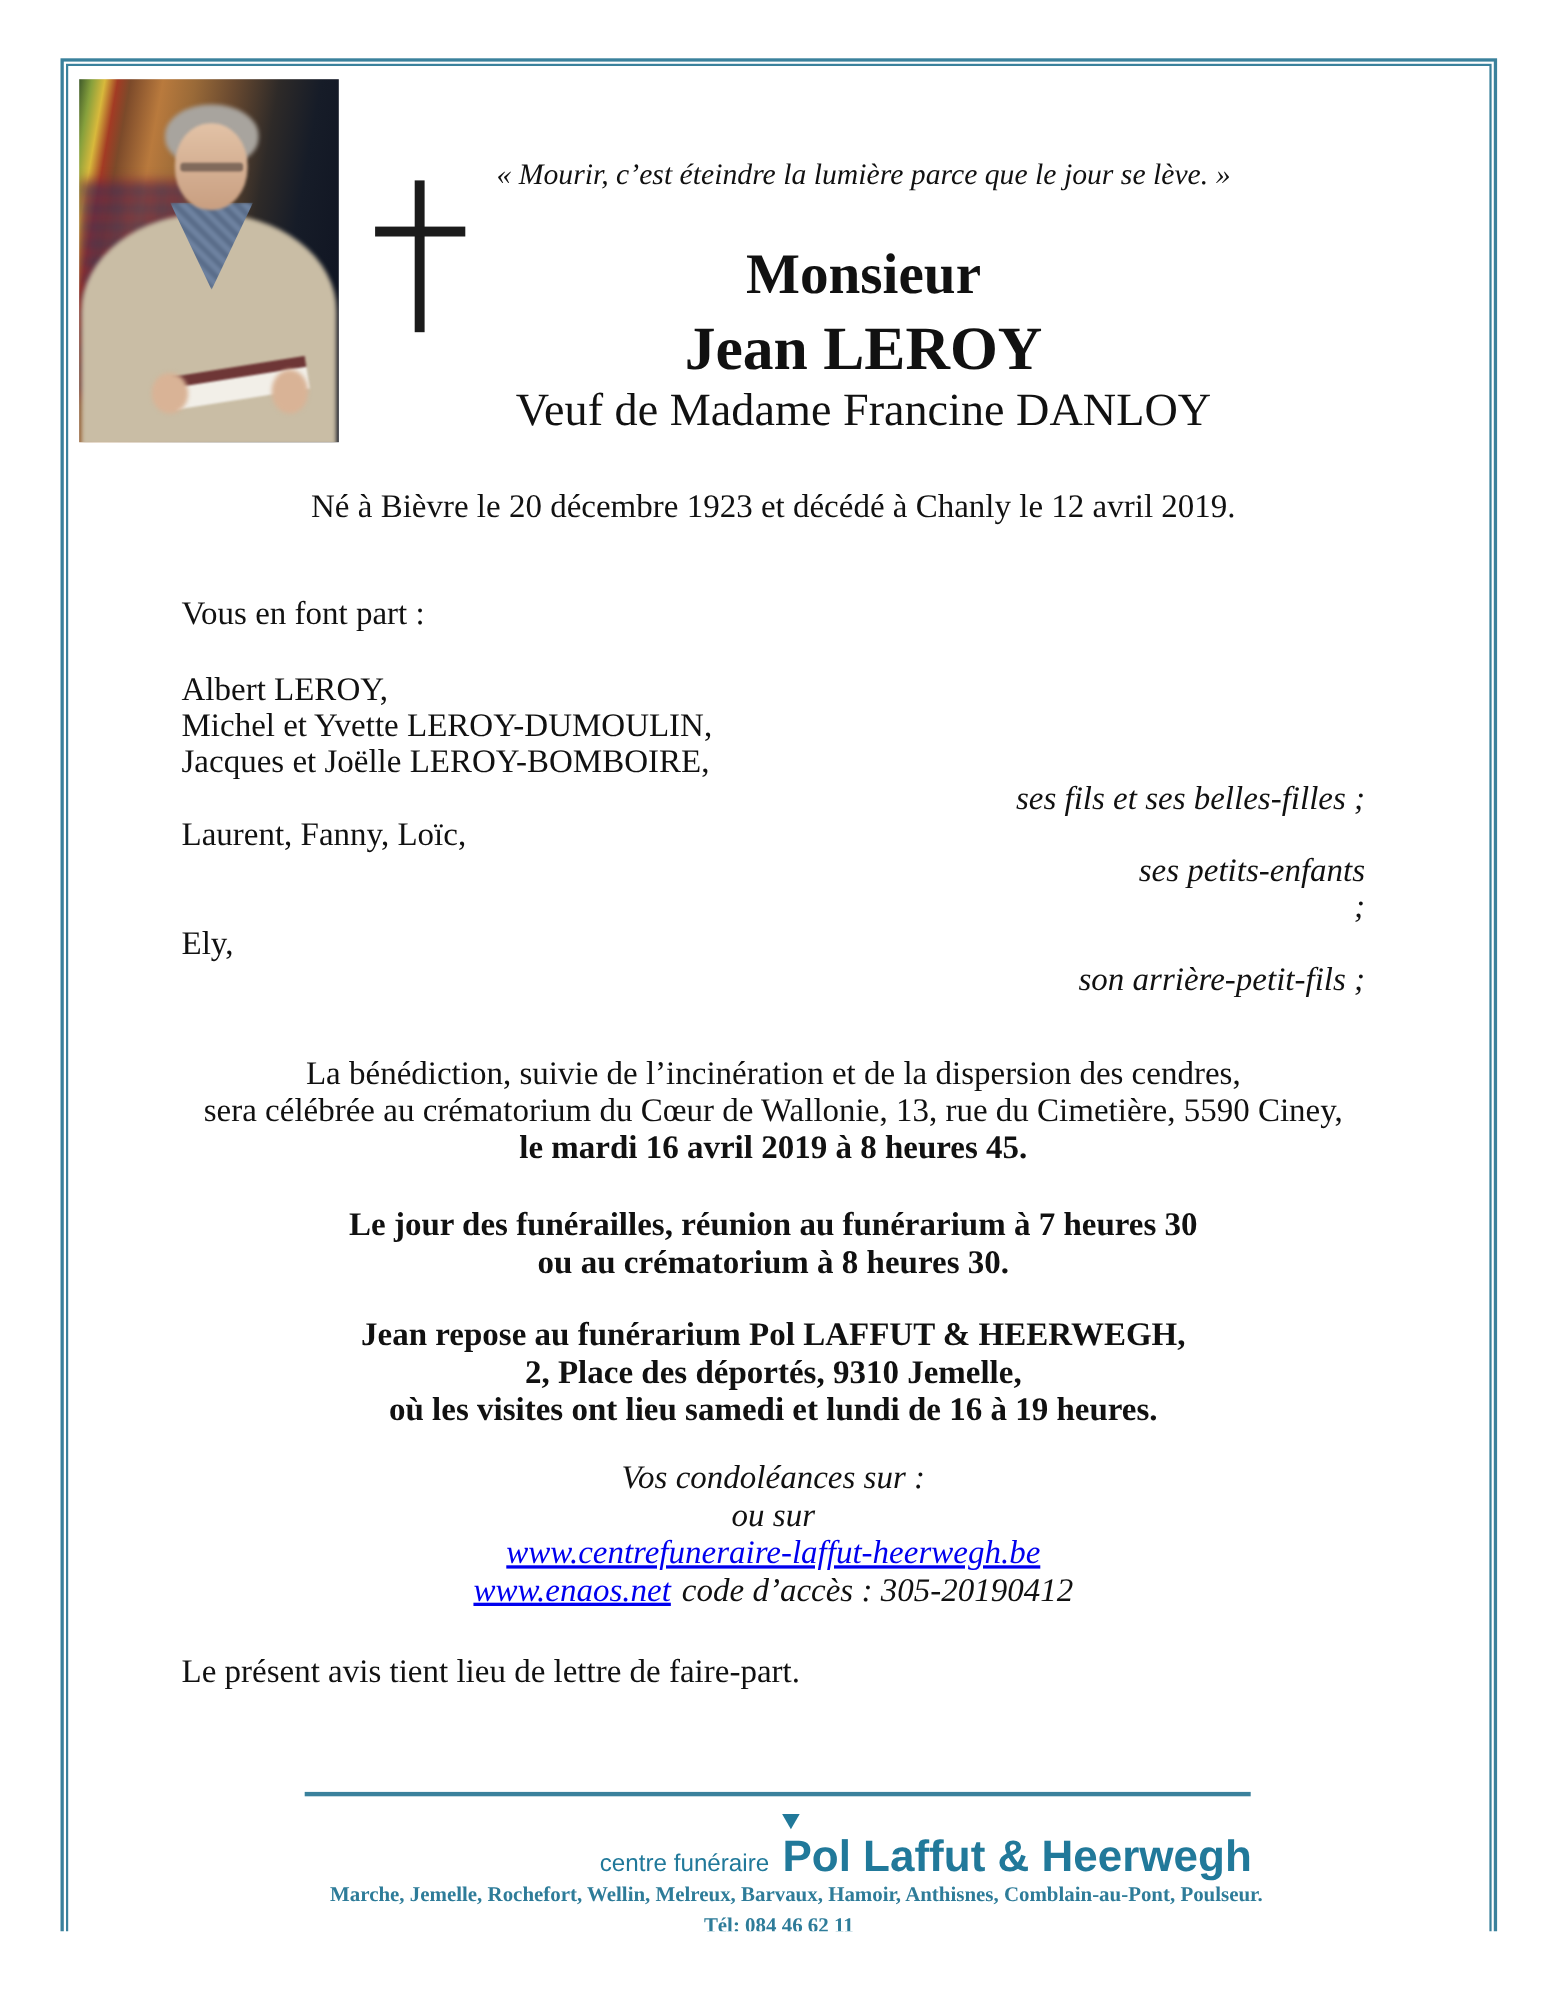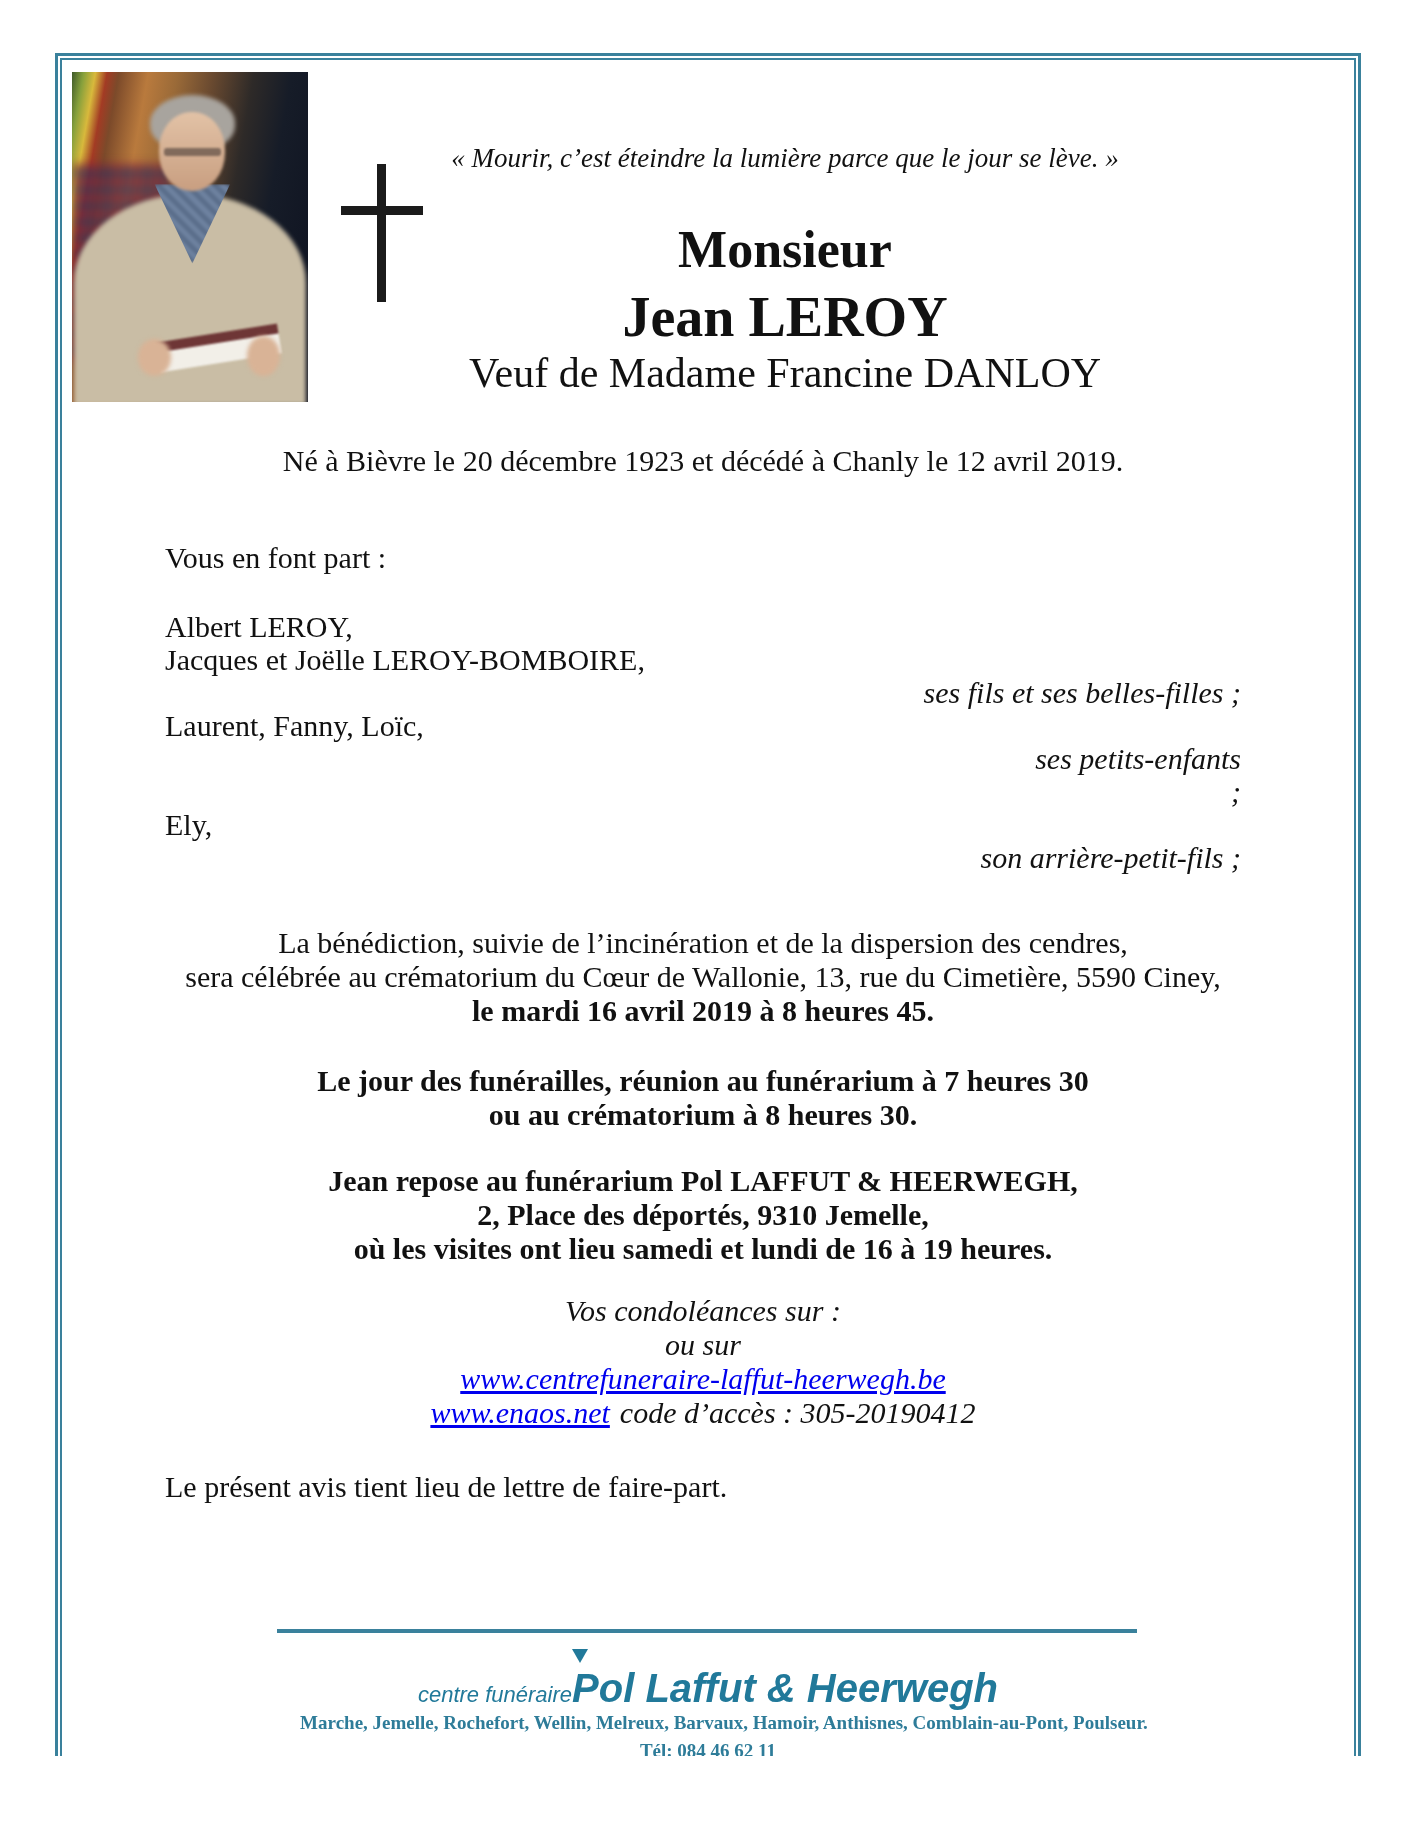--- a/index.html
+++ b/index.html
@@ -68,21 +68,21 @@
   .funeral-day{margin-top:36px;}
   .repose{margin-top:32px;}
   .condolences{margin-top:28px;font-style:italic;}
   .site-link{color:var(--link-blue);text-decoration:underline;font-style:italic;}
   .access-code{margin-left:10px;text-align:center;}
   .notice{margin-top:40px;}
 
   
   .footer-rule{position:absolute;left:277px;top:1629px;width:860px;height:4px;background:var(--border-teal);}
   .brand-row{position:absolute;left:278px;top:1666px;width:860px;display:flex;
-    justify-content:center;align-items:baseline;font-family:"Liberation Sans",sans-serif;font-style:italic;}
+    justify-content:flex-end;align-items:baseline;gap:12px;font-family:"Liberation Sans",sans-serif;}
   .brand-prefix{font-size:22px;color:var(--brand-teal);}
   .brand-name{font-size:40px;font-weight:bold;color:var(--brand-teal);position:relative;}
   .brand-triangle{position:absolute;left:0;top:-17px;width:0;height:0;
     border-left:8px solid transparent;border-right:8px solid transparent;
     border-top:14px solid var(--brand-teal);}
   .footer-locations{position:absolute;left:0;top:1712px;width:1416px;text-align:center;
     font-weight:bold;font-size:19px;color:var(--footer-text-teal);padding-left:16px;}
   .footer-phone{position:absolute;left:0;top:1740px;width:1416px;text-align:center;
     font-weight:bold;font-size:19px;color:var(--footer-text-teal);}
 </style>
@@ -119,20 +119,21 @@
     <div class="relation">Veuf de Madame Francine DANLOY</div>
   </div>
 
   <div class="main-col">
     <div class="birth-line">Né à Bièvre le 20 décembre 1923 et décédé à Chanly le 12 avril 2019.</div>
 
     <div class="intro">Vous en font part :</div>
 
     <div class="family">
       <div class="fam-left">Albert LEROY,</div>
+      <div class="fam-left">Michel et Yvette LEROY-DUMOULIN,</div>
       <div class="fam-left">Jacques et Joëlle LEROY-BOMBOIRE,</div>
       <div class="fam-right">ses fils et ses belles-filles ;</div>
       <div class="fam-left">Laurent, Fanny, Loïc,</div>
       <div class="fam-right">ses petits-enfants</div>
       <div class="fam-right">;</div>
       <div class="fam-left">Ely,</div>
       <div class="fam-right">son arrière-petit-fils ;</div>
     </div>
 
     <div class="center-par ceremony">

